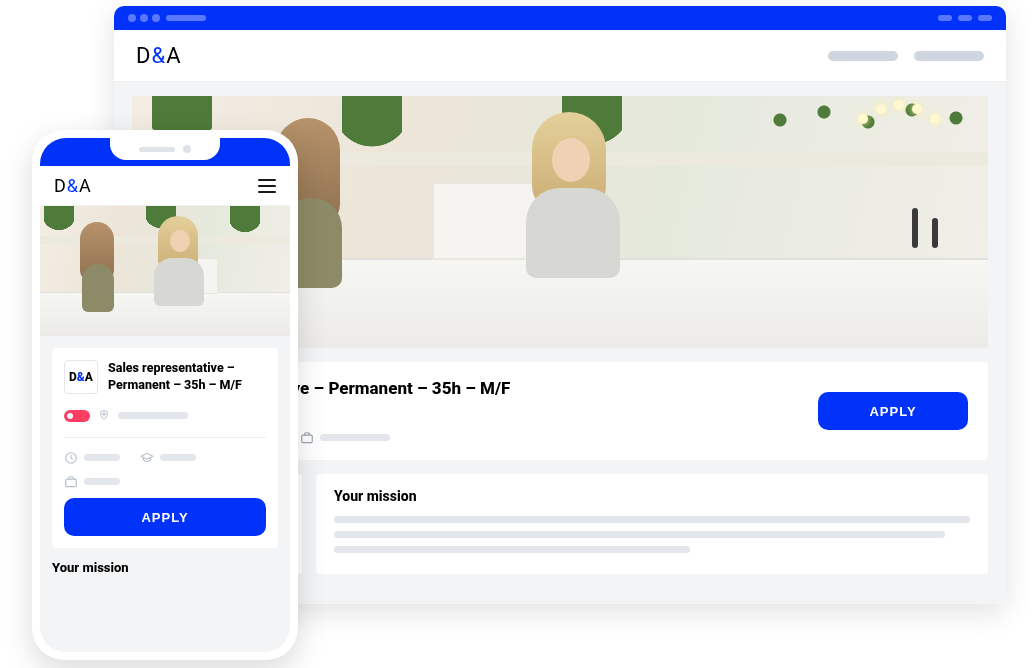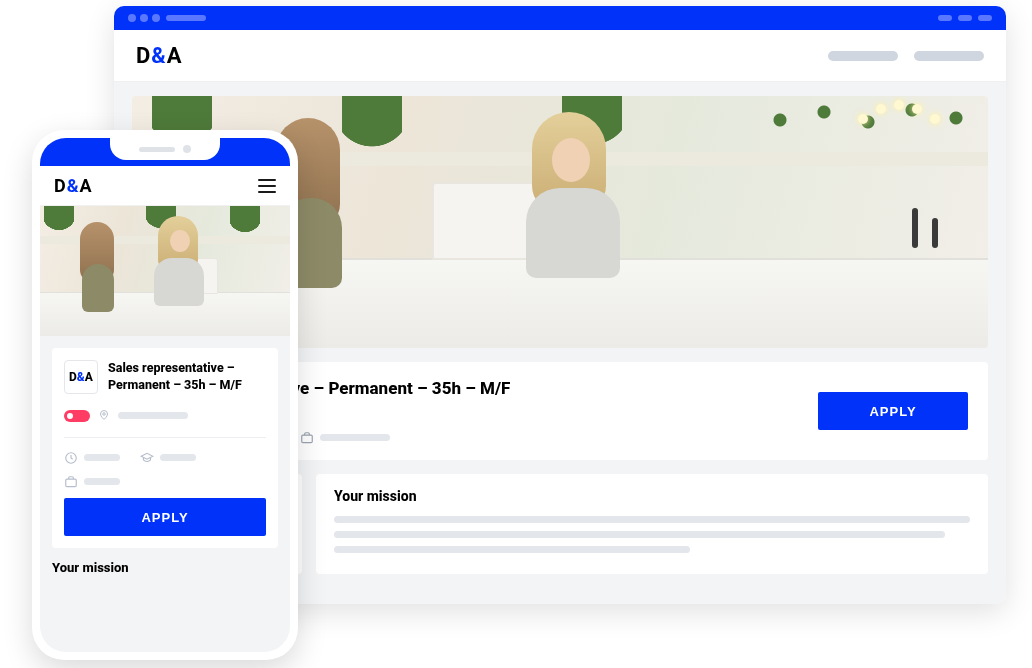--- a/index.html
+++ b/index.html
@@ -40,21 +40,21 @@
   .d-titlebar .spacer { flex:1; }
 
   .d-header {
     height: 52px;
     background:#fff;
     display:flex;
     align-items:center;
     padding: 0 22px;
     border-bottom: 1px solid #f0f0f0;
   }
-  .logo { font-weight:700; font-size:22px; letter-spacing:1px; color:#000; }
+  .logo { font-weight:400; font-size:22px; letter-spacing:1px; color:#000; }
   .logo .amp { color:#0032fa; }
   .d-header .nav { margin-left:auto; display:flex; gap:16px; }
   .d-header .nav .pill { width:70px; height:10px; border-radius:5px; background:#cfd6df; }
 
   .d-body {
     flex:1;
     background:#f3f4f6;
     padding: 14px 18px 0 18px;
     display:flex;
     flex-direction:column;
@@ -111,21 +111,21 @@
   .loc-row{display:flex;align-items:center;gap:6px;margin-bottom:10px;}
   .pin-icon{width:10px;height:14px;display:inline-block;}
   .pin-icon svg{display:block;}
   .loc-text{font-size:12px;color:#444;}
   .meta-row{display:flex;gap:24px;align-items:center;}
   .meta-item{display:flex;align-items:center;gap:6px;}
   .meta-item .ic{width:14px;height:14px;color:#9aa3af;}
   .skeleton{height:7px;border-radius:4px;background:#e3e6eb;}
   .apply-btn{
     background:#0032fa;color:#fff;font-weight:800;letter-spacing:1px;
-    font-size:13px;border:none;padding:0;cursor:pointer;border-radius:2px;
+    font-size:13px;border:none;padding:0;cursor:pointer;border-radius:10px;
     display:flex;align-items:center;justify-content:center;
   }
   .d-apply{width:150px;height:38px;align-self:center;}
 
   .d-columns{display:flex;gap:14px;height:100px;}
   .d-mapcard{width:170px;background:#fff;border-radius:4px;padding:10px;}
   .mapthumb{width:100%;height:100%;border-radius:2px;position:relative;overflow:hidden;
     background:
       linear-gradient(130deg,#ecf4ea 0 34%, transparent 34.2%),
       linear-gradient(40deg,#ecf4ea 0 30%, transparent 30.2%),

